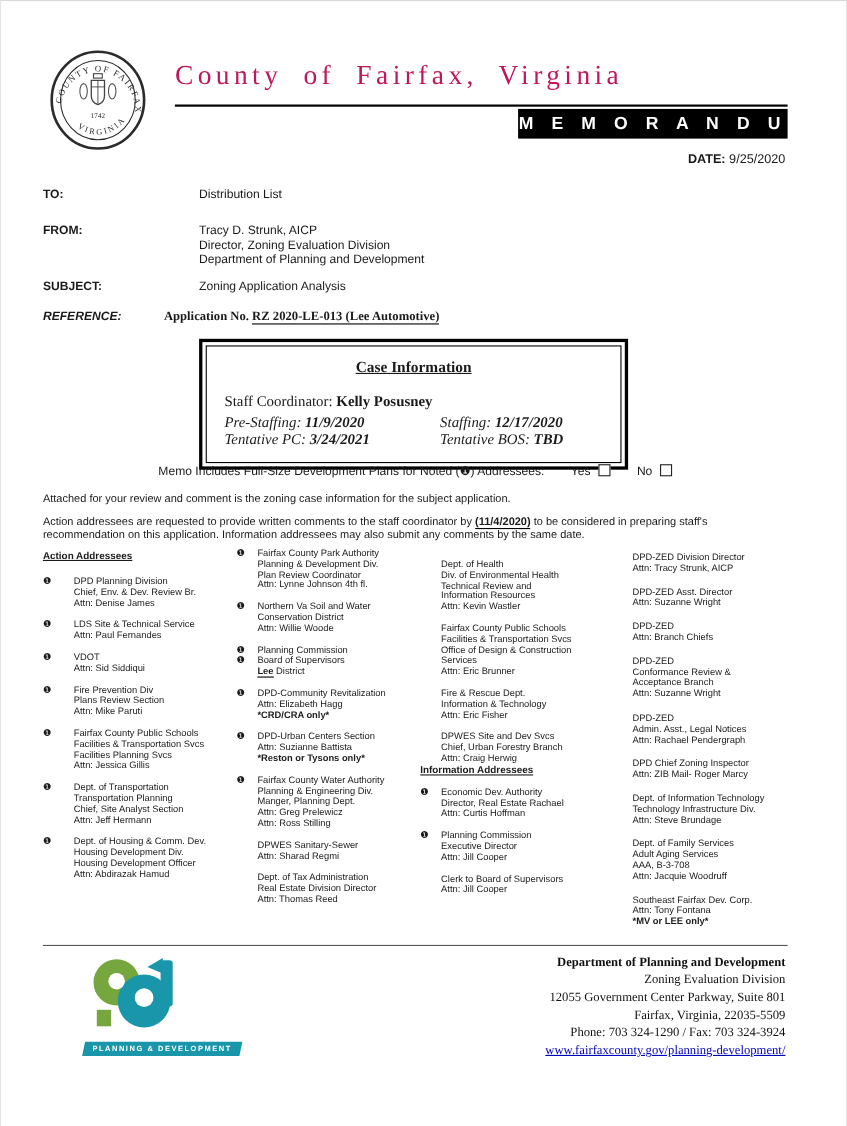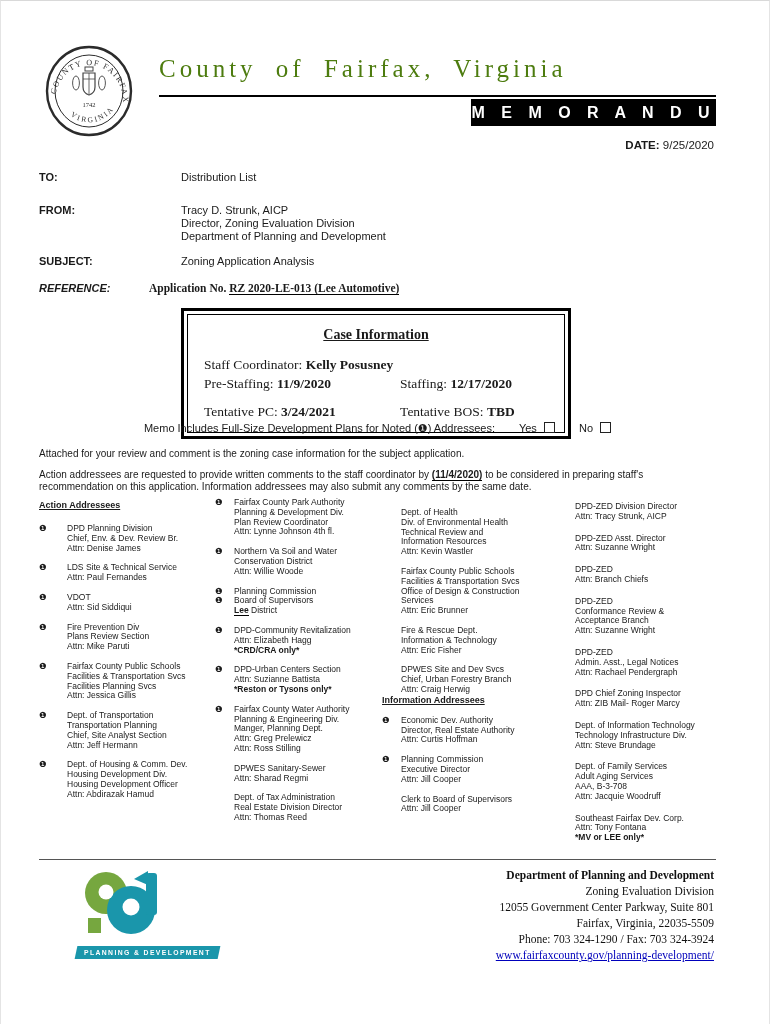--- a/index.html
+++ b/index.html
@@ -2,39 +2,39 @@
 <html style="--banner: #000000; --link: #0000bb; --green: #76a73f; --teal: #1a96ab;"><head>
 <meta charset="utf-8">
 <style>
   html,body{margin:0;padding:0;background:#ffffff;}
   .page{position:relative;width:770px;height:1024px;background:#fff;overflow:hidden;
         font-family:"Liberation Sans",sans-serif;color:#1a1a1a;
         border-top:1px solid #d9d9d9;border-left:1px solid #e4e4e4;border-right:1px solid #e4e4e4;box-sizing:border-box;}
   
   .seal{position:absolute;left:42px;top:44px;}
   .doc-title{position:absolute;left:158px;top:54px;font-family:"Liberation Serif",serif;
-             font-size:25px;letter-spacing:4px;word-spacing:9px;color:#4d7c0f;white-space:nowrap;}
+             font-size:25px;letter-spacing:4px;word-spacing:9px;color:#be185d;white-space:nowrap;}
   .title-rule{position:absolute;left:158px;top:94px;width:557px;height:2px;background:#000;}
   .memo-banner{position:absolute;left:470px;top:98px;width:245px;height:27px;background:var(--banner,#000);
                color:#fff;font-weight:bold;font-size:16px;letter-spacing:6px;text-align:center;line-height:27px;}
   .date-line{position:absolute;right:55px;top:138px;font-size:11.5px;}
   .date-line .lbl{font-weight:bold;}
   
   .meta-row{position:absolute;left:38px;width:640px;font-size:11px;display:flex;}
   .meta-row .lbl{font-weight:bold;width:142px;flex:0 0 142px;}
   .meta-row.ref .lbl{width:110px;flex:0 0 110px;font-style:italic;}
   .meta-row .val div{margin-bottom:1px;}
   .ref-val{font-family:"Liberation Serif",serif;font-weight:bold;font-size:11.5px;}
   .ref-val .u{border-bottom:1.3px solid #000;}
   
   .case-box{position:absolute;left:180px;top:307px;width:390px;border:3px solid #000;padding:3px;box-sizing:border-box;}
   .case-inner{border:1.5px solid #000;padding:8px 16px 12px;font-family:"Liberation Serif",serif;font-size:13.5px;}
   .case-title{text-align:center;font-weight:bold;text-decoration:underline;font-size:14px;margin:4px 0 14px;}
   .case-line{margin-bottom:3px;}
-  .case-grid{display:grid;grid-template-columns:57% 43%;row-gap:12px;}
+  .case-grid{display:grid;grid-template-columns:57% 43%;row-gap:0;font-style:italic;}
   .case-box b{font-weight:bold;}
   
   .memo-line{position:absolute;left:38px;top:421px;width:677px;text-align:center;font-size:11px;white-space:nowrap;}
   .chk{display:inline-block;width:9px;height:9px;border:1.3px solid #222;margin-left:7px;vertical-align:-1px;background:#fff;}
   .memo-line .gap{display:inline-block;width:18px;}
   
   .para{position:absolute;left:38px;width:677px;font-size:10px;line-height:1.15;}
   .p2 .dl{font-weight:bold;border-bottom:1.2px solid #000;}
   
   .addr-wrap{position:absolute;left:38px;top:497px;width:677px;display:grid;grid-template-columns:176px 167px 193px 137px;font-size:8.5px;}
@@ -326,21 +326,21 @@
               <div>DPWES Site and Dev Svcs</div>
               <div>Chief, Urban Forestry Branch</div>
               <div>Attn: Craig Herwig</div>
             </div>
           </div>
           <div class="addr-header">Information Addressees</div>
           <div class="addr-item">
             <span class="bullet-cell">❶</span>
             <div class="lines">
               <div>Economic Dev. Authority</div>
-              <div>Director, Real Estate Authority</div>
+              <div>Director, Real Estate Rachael</div>
               <div>Attn: Curtis Hoffman</div>
             </div>
           </div>
           <div class="addr-item">
             <span class="bullet-cell">❶</span>
             <div class="lines">
               <div>Planning Commission</div>
               <div>Executive Director</div>
               <div>Attn: Jill Cooper</div>
             </div>

